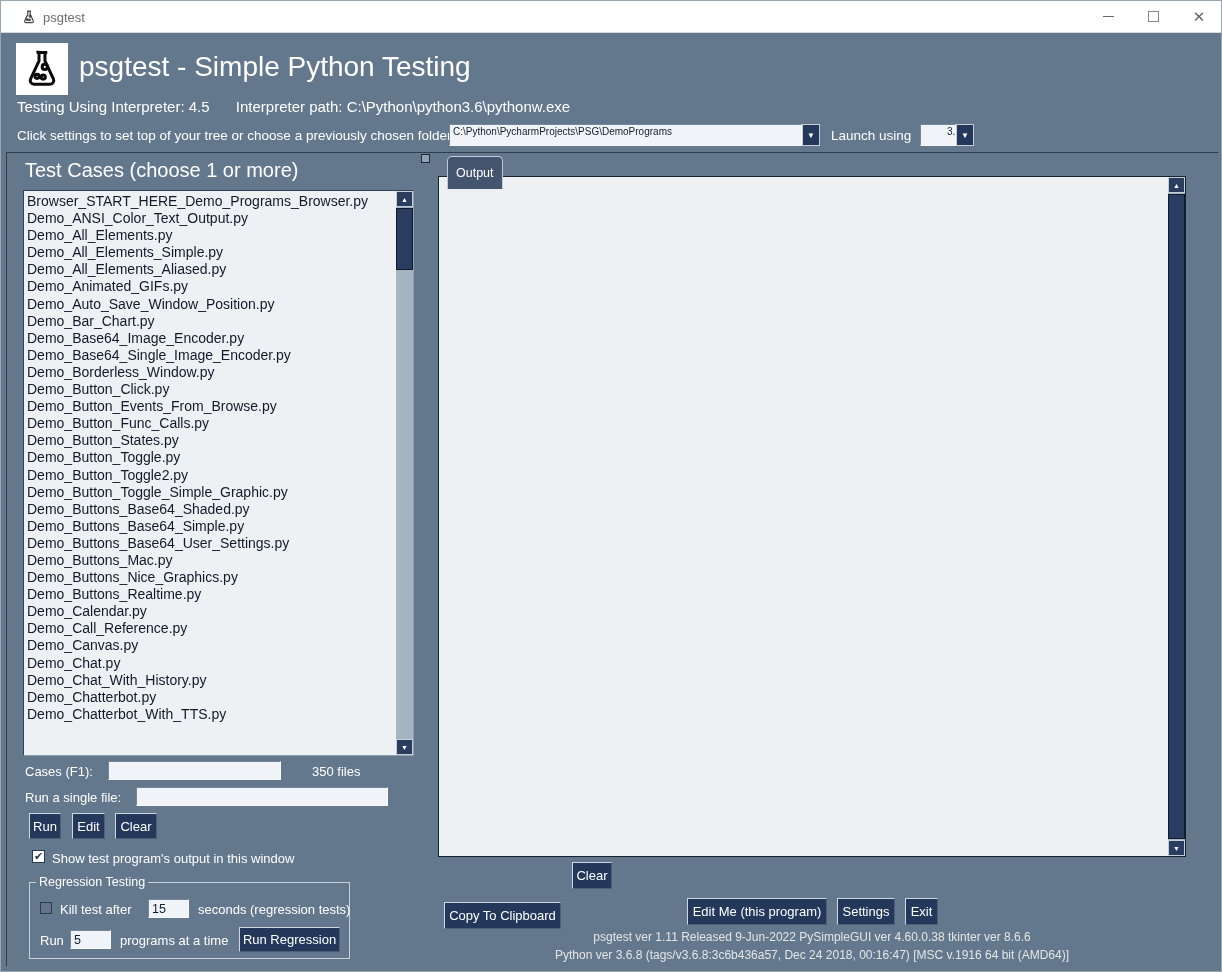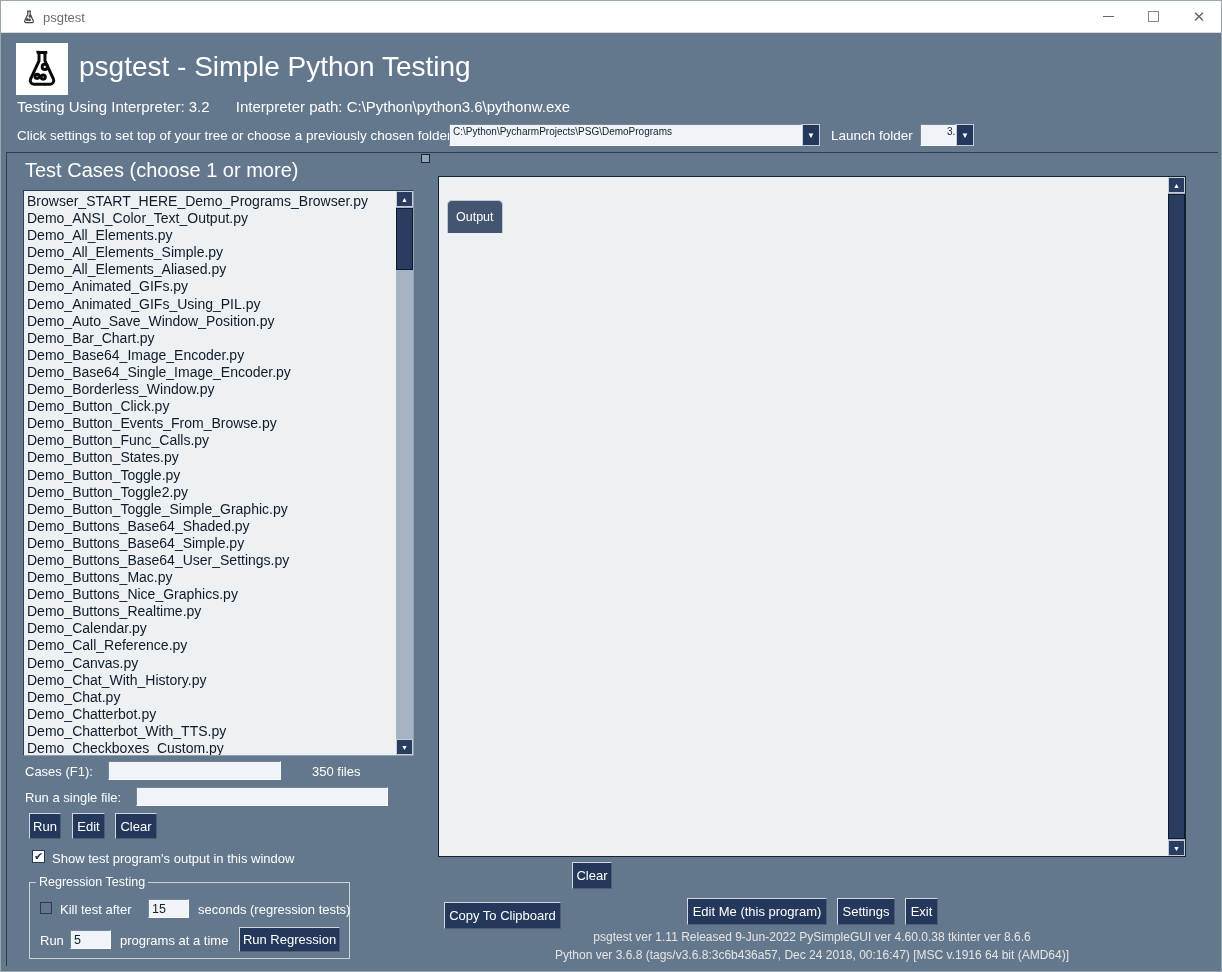--- a/index.html
+++ b/index.html
@@ -94,21 +94,21 @@
   .frame-legend {
     position:absolute; left:6px; top:-8px; background:#64788D; padding:0 3px;
     color:#fff; font-size:12.5px; white-space:nowrap;
   }
   .frame .lbl { font-size:13px; }
   
   .tab {
     position:absolute; left:446px; top:155px; height:21px; padding:16px 8px;
     background:#43556F; border:1px solid #c2cbd5; border-bottom:none;
     border-radius:5px 5px 0 0; color:#fff; font-size:12.5px;
-    display:flex; align-items:center; z-index:2; cursor:default;margin-top:44px;
+    display:flex; align-items:center; z-index:2; cursor:default;
   }
   .output-area {
     position:absolute; left:437px; top:175px; width:748px; height:681px;
     background:#EDF1F4; border:1px solid #15232f;
   }
   .output-text { position:absolute; left:4px; top:3px; right:20px; bottom:3px; font-size:13px; color:#101a28; overflow:hidden; white-space:pre-wrap; }
   
   .status-line { position:absolute; left:437px; width:748px; text-align:center; color:#e5e5e5; font-size:12px; white-space:nowrap; }
   svg.flask { display:block; }
 </style>
@@ -141,32 +141,32 @@
   <div class="app-icon-box">
     <svg class="flask" width="42" height="42" viewBox="0 0 24 24" fill="none" stroke="#0a0a0a" stroke-width="1.7">
       <path d="M9 2.6h6 M9.6 1.6v1 M10.3 2.6v4.8L5.5 17.7a2.1 2.1 0 0 0 1.9 3h9.2a2.1 2.1 0 0 0 1.9-3L13.7 7.4V2.6"></path>
       <circle cx="13.6" cy="10.8" r="1.5"></circle>
         <circle cx="9.2" cy="16.2" r="1.2"></circle>
         <circle cx="12.7" cy="16.6" r="1.2"></circle>
     </svg>
   </div>
   <h1 class="app-title">psgtest - Simple Python Testing</h1>
   <div class="interp-line">
-    <span>Testing Using Interpreter: 3.2</span>
+    <span>Testing Using Interpreter: 4.5</span>
     <span>Interpreter path: C:\Python\python3.6\pythonw.exe</span>
   </div>
 
   <span class="lbl" style="left:16px; top:127px; font-size:13.5px;">Click settings to set top of your tree or choose a previously chosen folder</span>
   <div class="combo" style="left:448px; top:123px;">
     <div class="combo-field" style="width:353px; height:22px;">C:\Python\PycharmProjects\PSG\DemoPrograms</div>
     <div class="combo-arrow" style="height:22px;">
         <span>▼</span>
       </div>
   </div>
-  <span class="lbl" style="left:830px; top:127px; font-size:13.5px;">Launch folder</span>
+  <span class="lbl" style="left:830px; top:127px; font-size:13.5px;">Launch using</span>
   <div class="combo" style="left:919px; top:123px;">
     <div class="combo-field" style="width:36px; height:22px;padding-left:26px;">3.6</div>
     <div class="combo-arrow" style="height:22px;">
         <span>▼</span>
       </div>
   </div>
 
   <div class="pane-topline"></div>
   <div class="pane-leftline"></div>
   <div class="pane-handle"></div>
@@ -174,21 +174,20 @@
   <div class="section-title">Test Cases (choose 1 or more)</div>
 
   <div class="listbox">
     <div class="list-inner">
         <div class="list-item">Browser_START_HERE_Demo_Programs_Browser.py</div>
         <div class="list-item">Demo_ANSI_Color_Text_Output.py</div>
         <div class="list-item">Demo_All_Elements.py</div>
         <div class="list-item">Demo_All_Elements_Simple.py</div>
         <div class="list-item">Demo_All_Elements_Aliased.py</div>
         <div class="list-item">Demo_Animated_GIFs.py</div>
-        <div class="list-item">Demo_Animated_GIFs_Using_PIL.py</div>
         <div class="list-item">Demo_Auto_Save_Window_Position.py</div>
         <div class="list-item">Demo_Bar_Chart.py</div>
         <div class="list-item">Demo_Base64_Image_Encoder.py</div>
         <div class="list-item">Demo_Base64_Single_Image_Encoder.py</div>
         <div class="list-item">Demo_Borderless_Window.py</div>
         <div class="list-item">Demo_Button_Click.py</div>
         <div class="list-item">Demo_Button_Events_From_Browse.py</div>
         <div class="list-item">Demo_Button_Func_Calls.py</div>
         <div class="list-item">Demo_Button_States.py</div>
         <div class="list-item">Demo_Button_Toggle.py</div>
@@ -196,25 +195,24 @@
         <div class="list-item">Demo_Button_Toggle_Simple_Graphic.py</div>
         <div class="list-item">Demo_Buttons_Base64_Shaded.py</div>
         <div class="list-item">Demo_Buttons_Base64_Simple.py</div>
         <div class="list-item">Demo_Buttons_Base64_User_Settings.py</div>
         <div class="list-item">Demo_Buttons_Mac.py</div>
         <div class="list-item">Demo_Buttons_Nice_Graphics.py</div>
         <div class="list-item">Demo_Buttons_Realtime.py</div>
         <div class="list-item">Demo_Calendar.py</div>
         <div class="list-item">Demo_Call_Reference.py</div>
         <div class="list-item">Demo_Canvas.py</div>
+        <div class="list-item">Demo_Chat.py</div>
         <div class="list-item">Demo_Chat_With_History.py</div>
-        <div class="list-item">Demo_Chat.py</div>
         <div class="list-item">Demo_Chatterbot.py</div>
         <div class="list-item">Demo_Chatterbot_With_TTS.py</div>
-        <div class="list-item">Demo_Checkboxes_Custom.py</div>
       </div>
     <div class="scrollbar-v">
       <div class="sb-btn" style="top:0;">
           <span>▲</span>
         </div>
       <div class="sb-thumb" style="top:17px; height:62px;"></div>
       <div class="sb-btn" style="bottom:0; top:auto;">
           <span>▼</span>
         </div>
     </div>

